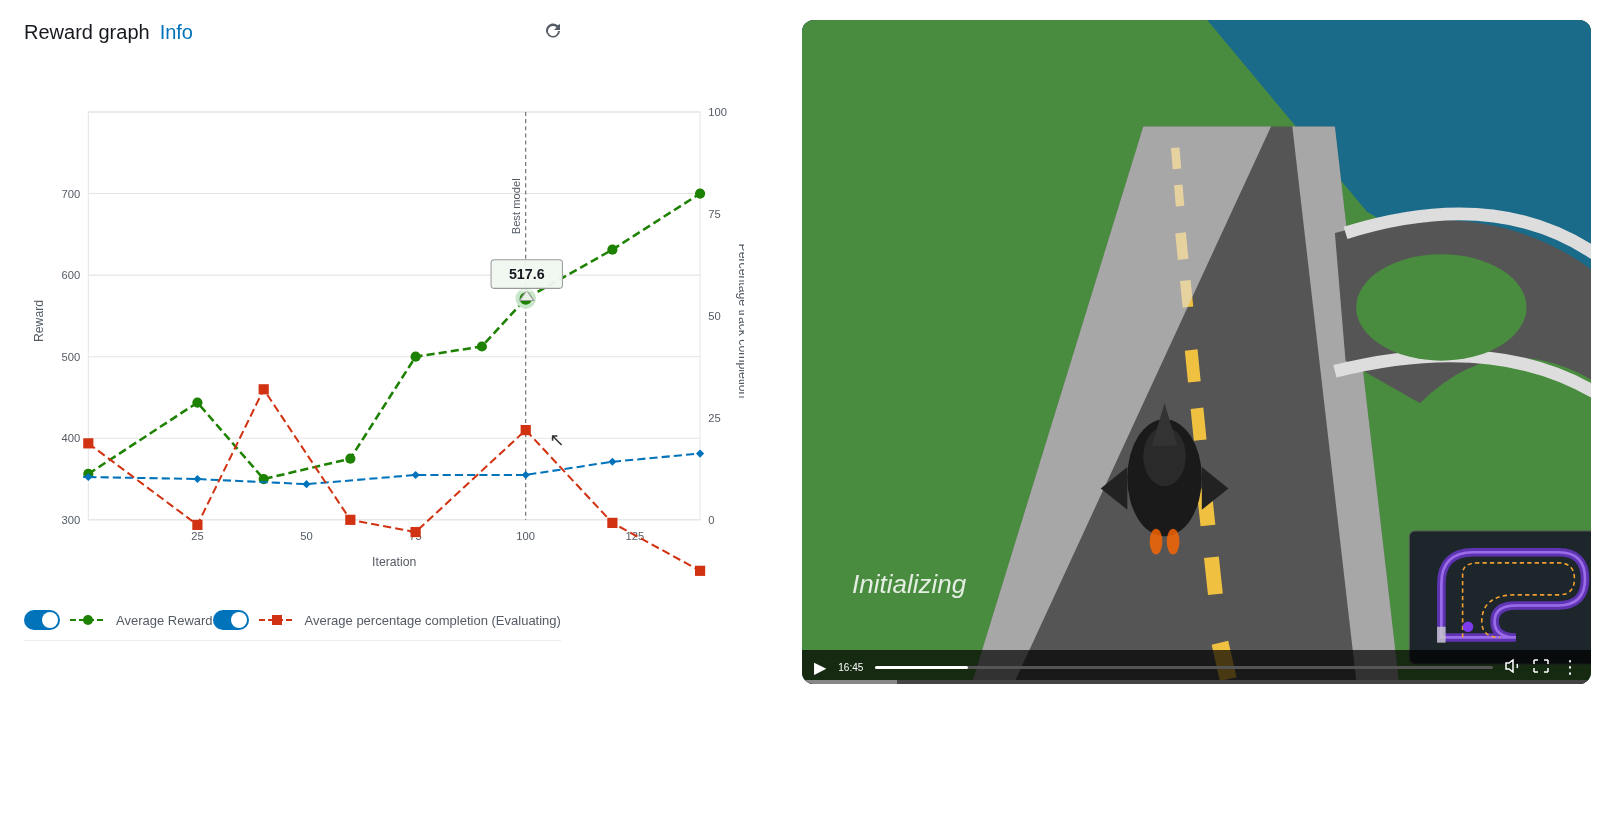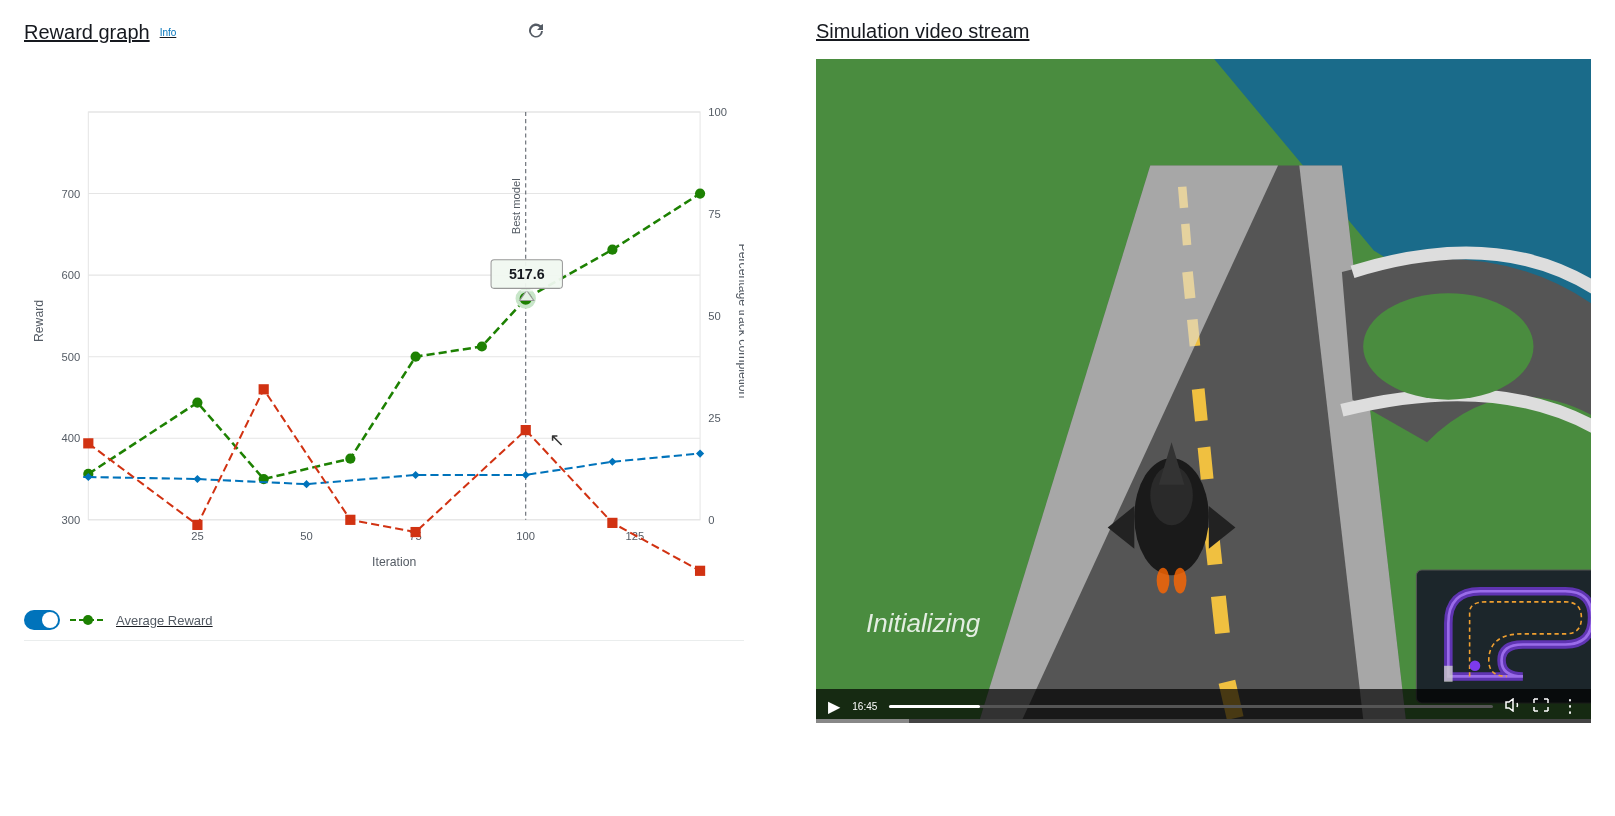--- a/index.html
+++ b/index.html
@@ -5,45 +5,44 @@
     * { box-sizing: border-box; margin: 0; padding: 0; }
     body {
       font-family: -apple-system, BlinkMacSystemFont, "Amazon Ember", Arial, sans-serif;
       background: #fff;
       color: #16191f;
       font-size: 14px;
     }
     .main-container {
       display: flex;
       padding: 20px 24px;
-      gap: 32px;
+      gap: 18px;
       width: 1615px;
       min-height: 816px;
-      text-decoration: underline;
     }
     .left-panel {
       flex: 0 0 760px;
     }
     .right-panel {
       flex: 1;
     }
     .section-header {
       display: flex;
       align-items: center;
       gap: 10px;
       margin-bottom: 16px;
     }
     .section-title {
       font-size: 20px;
       font-weight: 400;
       color: #16191f;
     }
     .info-badge {
       color: #0073bb;
-      font-size: 10px;
+      font-size: 20px;
       font-weight: 500;
       cursor: pointer;
     }
     .refresh-icon {
       font-size: 18px;
       color: #545b64;
       cursor: pointer;
       margin-left: auto;
     }
     .chart-container {
@@ -51,21 +50,21 @@
       width: 720px;
       height: 560px;
     }
     .chart-svg {
       width: 100%;
       height: 520px;
     }
     .legend-container {
       margin-top: 16px;
       display: flex;
-      flex-direction: column;
+      flex-direction: row;
       gap: 0;
     }
     .legend-item {
       display: flex;
       align-items: center;
       gap: 10px;
       padding: 10px 0;
       border-bottom: 1px solid #eaeded;
       color: #545b64;
       font-size: 13px;
@@ -85,21 +84,21 @@
       width: 16px;
       height: 16px;
       background: #fff;
       border-radius: 50%;
       top: 2px;
       right: 2px;
     }
     .video-container {
       width: 100%;
       background: #000;
-      border-radius: 0;
+      border-radius: 12px;
       overflow: hidden;
       position: relative;
     }
     .video-frame {
       width: 100%;
       height: 660px;
       position: relative;
       overflow: hidden;
     }
     .video-overlay-text {
@@ -269,28 +268,33 @@
       
       <div class="legend-container">
         <div class="legend-item">
           <div class="legend-toggle"></div>
           <svg width="36" height="14" viewBox="0 0 36 14">
             <line x1="0" y1="7" x2="36" y2="7" stroke="#1d8102" stroke-width="2" stroke-dasharray="6,3"></line>
             <circle cx="18" cy="7" r="5" fill="#1d8102"></circle>
           </svg>
           <span>Average Reward</span>
         </div>
+        <div class="legend-item">
+          <div class="legend-toggle"></div>
+          <svg width="36" height="14" viewBox="0 0 36 14">
+            <line x1="0" y1="7" x2="36" y2="7" stroke="#d13212" stroke-width="2" stroke-dasharray="6,3"></line>
+            <rect x="13" y="2" width="10" height="10" fill="#d13212"></rect>
+          </svg>
+          <span>Average percentage completion (Evaluating)</span>
+        </div>
       </div>
     </div>
   </div>
 
   <div class="right-panel">
-    <div class="section-header">
-      <span class="section-title">Simulation video stream</span>
-    </div>
     <div class="video-container">
       <div class="video-frame">
         
         <svg width="100%" height="100%" viewBox="0 0 780 620" xmlns="http://www.w3.org/2000/svg" preserveAspectRatio="xMidYMid slice">
 
           <rect x="0" y="0" width="780" height="620" fill="#1a6b8a"></rect>
 
           <rect x="0" y="0" width="780" height="620" fill="#4a8c3f"></rect>
 
           <polygon points="400,0 780,0 780,320 550,180" fill="#1a6b8a"></polygon>

